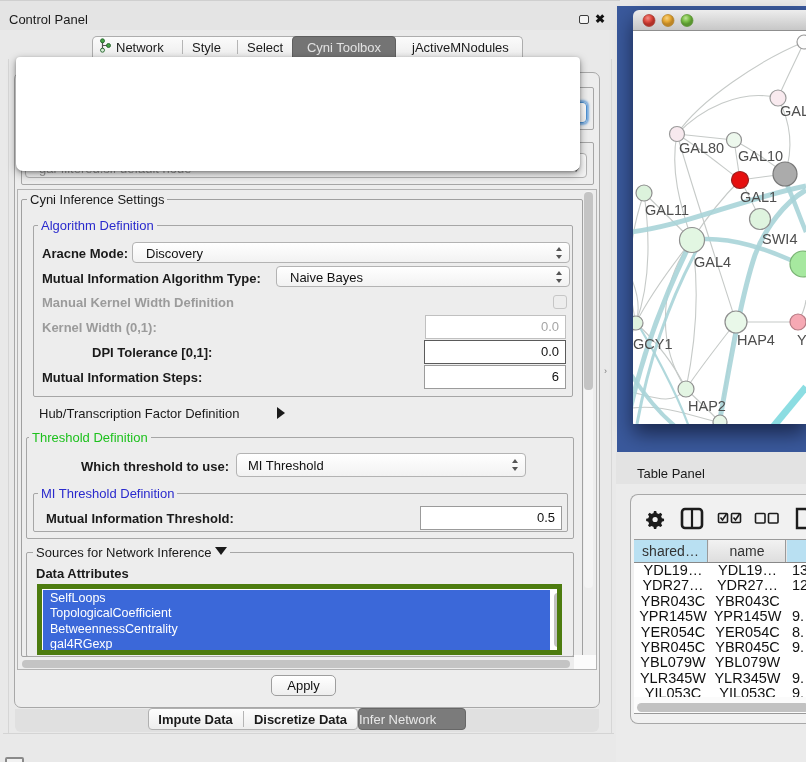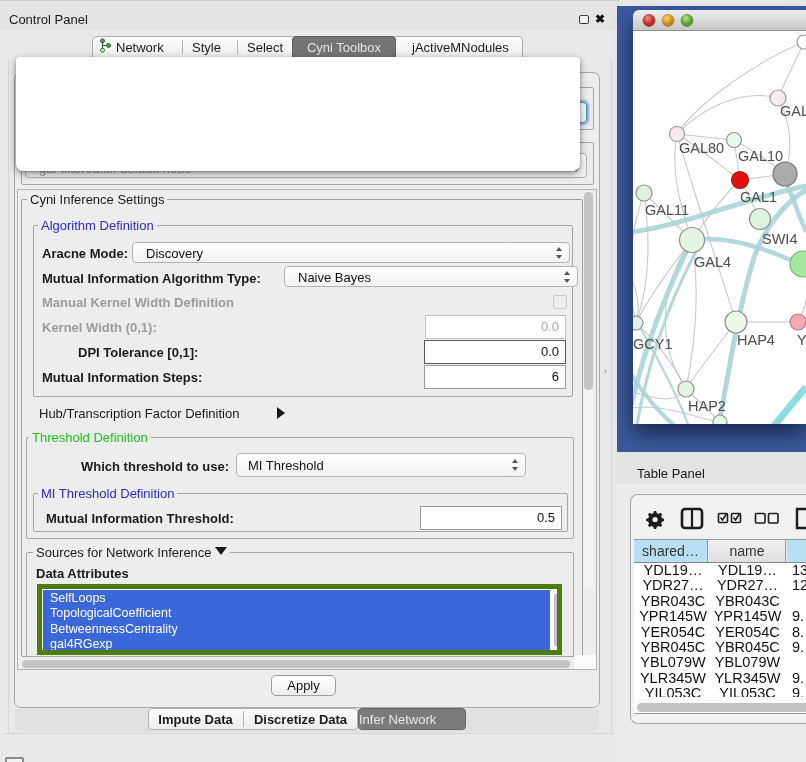--- a/index.html
+++ b/index.html
@@ -63,29 +63,29 @@
 
 <div class="gbox" style="left:33px; top:225px; width:540px; height:172px;">
   <span class="glab" style="left:4px; color:#2a2acd;">Algorithm Definition</span>
 </div>
 <div class="abs lbl bold" style="left:42px; top:246px;">Aracne Mode:</div>
 <div class="combo" style="left:132px; top:242px; width:438px; height:21px;">
     <span class="ctxt">Discovery</span>
     <span class="carr"></span>
   </div>
 <div class="abs lbl bold" style="left:42px; top:271px;">Mutual Information Algorithm Type:</div>
-<div class="combo" style="left:284px; top:266px; width:294px; height:21px;">
+<div class="combo" style="left:276px; top:266px; width:294px; height:21px;">
     <span class="ctxt">Naive Bayes</span>
     <span class="carr"></span>
   </div>
 <div class="abs lbl bold dis" style="left:42px; top:295px;">Manual Kernel Width Definition</div>
 <div class="abs" style="left:553px; top:295px; width:14px; height:14px; background:#ededed; border:1px solid #c6c6c6; border-radius:3px;"></div>
 <div class="abs lbl bold dis" style="left:42px; top:320px;">Kernel Width (0,1):</div>
 <div class="inp" style="left:425px; top:315px; width:141px; height:24px; border:1px solid #c0c0c0; color:#a5a5a5;">0.0</div>
-<div class="abs lbl bold" style="left:42px; top:345px;padding-left:36px;">DPI Tolerance [0,1]:</div>
+<div class="abs lbl bold" style="left:56px; top:345px;padding-left:36px;">DPI Tolerance [0,1]:</div>
 <div class="inp" style="left:424px; top:340px; width:142px; height:24px; border:1.5px solid #5a5a5a;">0.0</div>
 <div class="abs lbl bold" style="left:42px; top:370px;">Mutual Information Steps:</div>
 <div class="inp" style="left:424px; top:365px; width:142px; height:24px; border:1px solid #9b9b9b;">6</div>
 
 <div class="abs lbl" style="left:39px; top:406px;">Hub/Transcription Factor Definition</div>
 <div class="abs" style="left:277px; top:407px; width:0; height:0; border-left:8px solid #1a1a1a; border-top:6px solid transparent; border-bottom:6px solid transparent;"></div>
 
 <div class="gbox" style="left:26px; top:437px; width:548px; height:102px;">
   <span class="glab" style="left:2px; color:#1dc11d;">Threshold Definition</span>
 </div>

